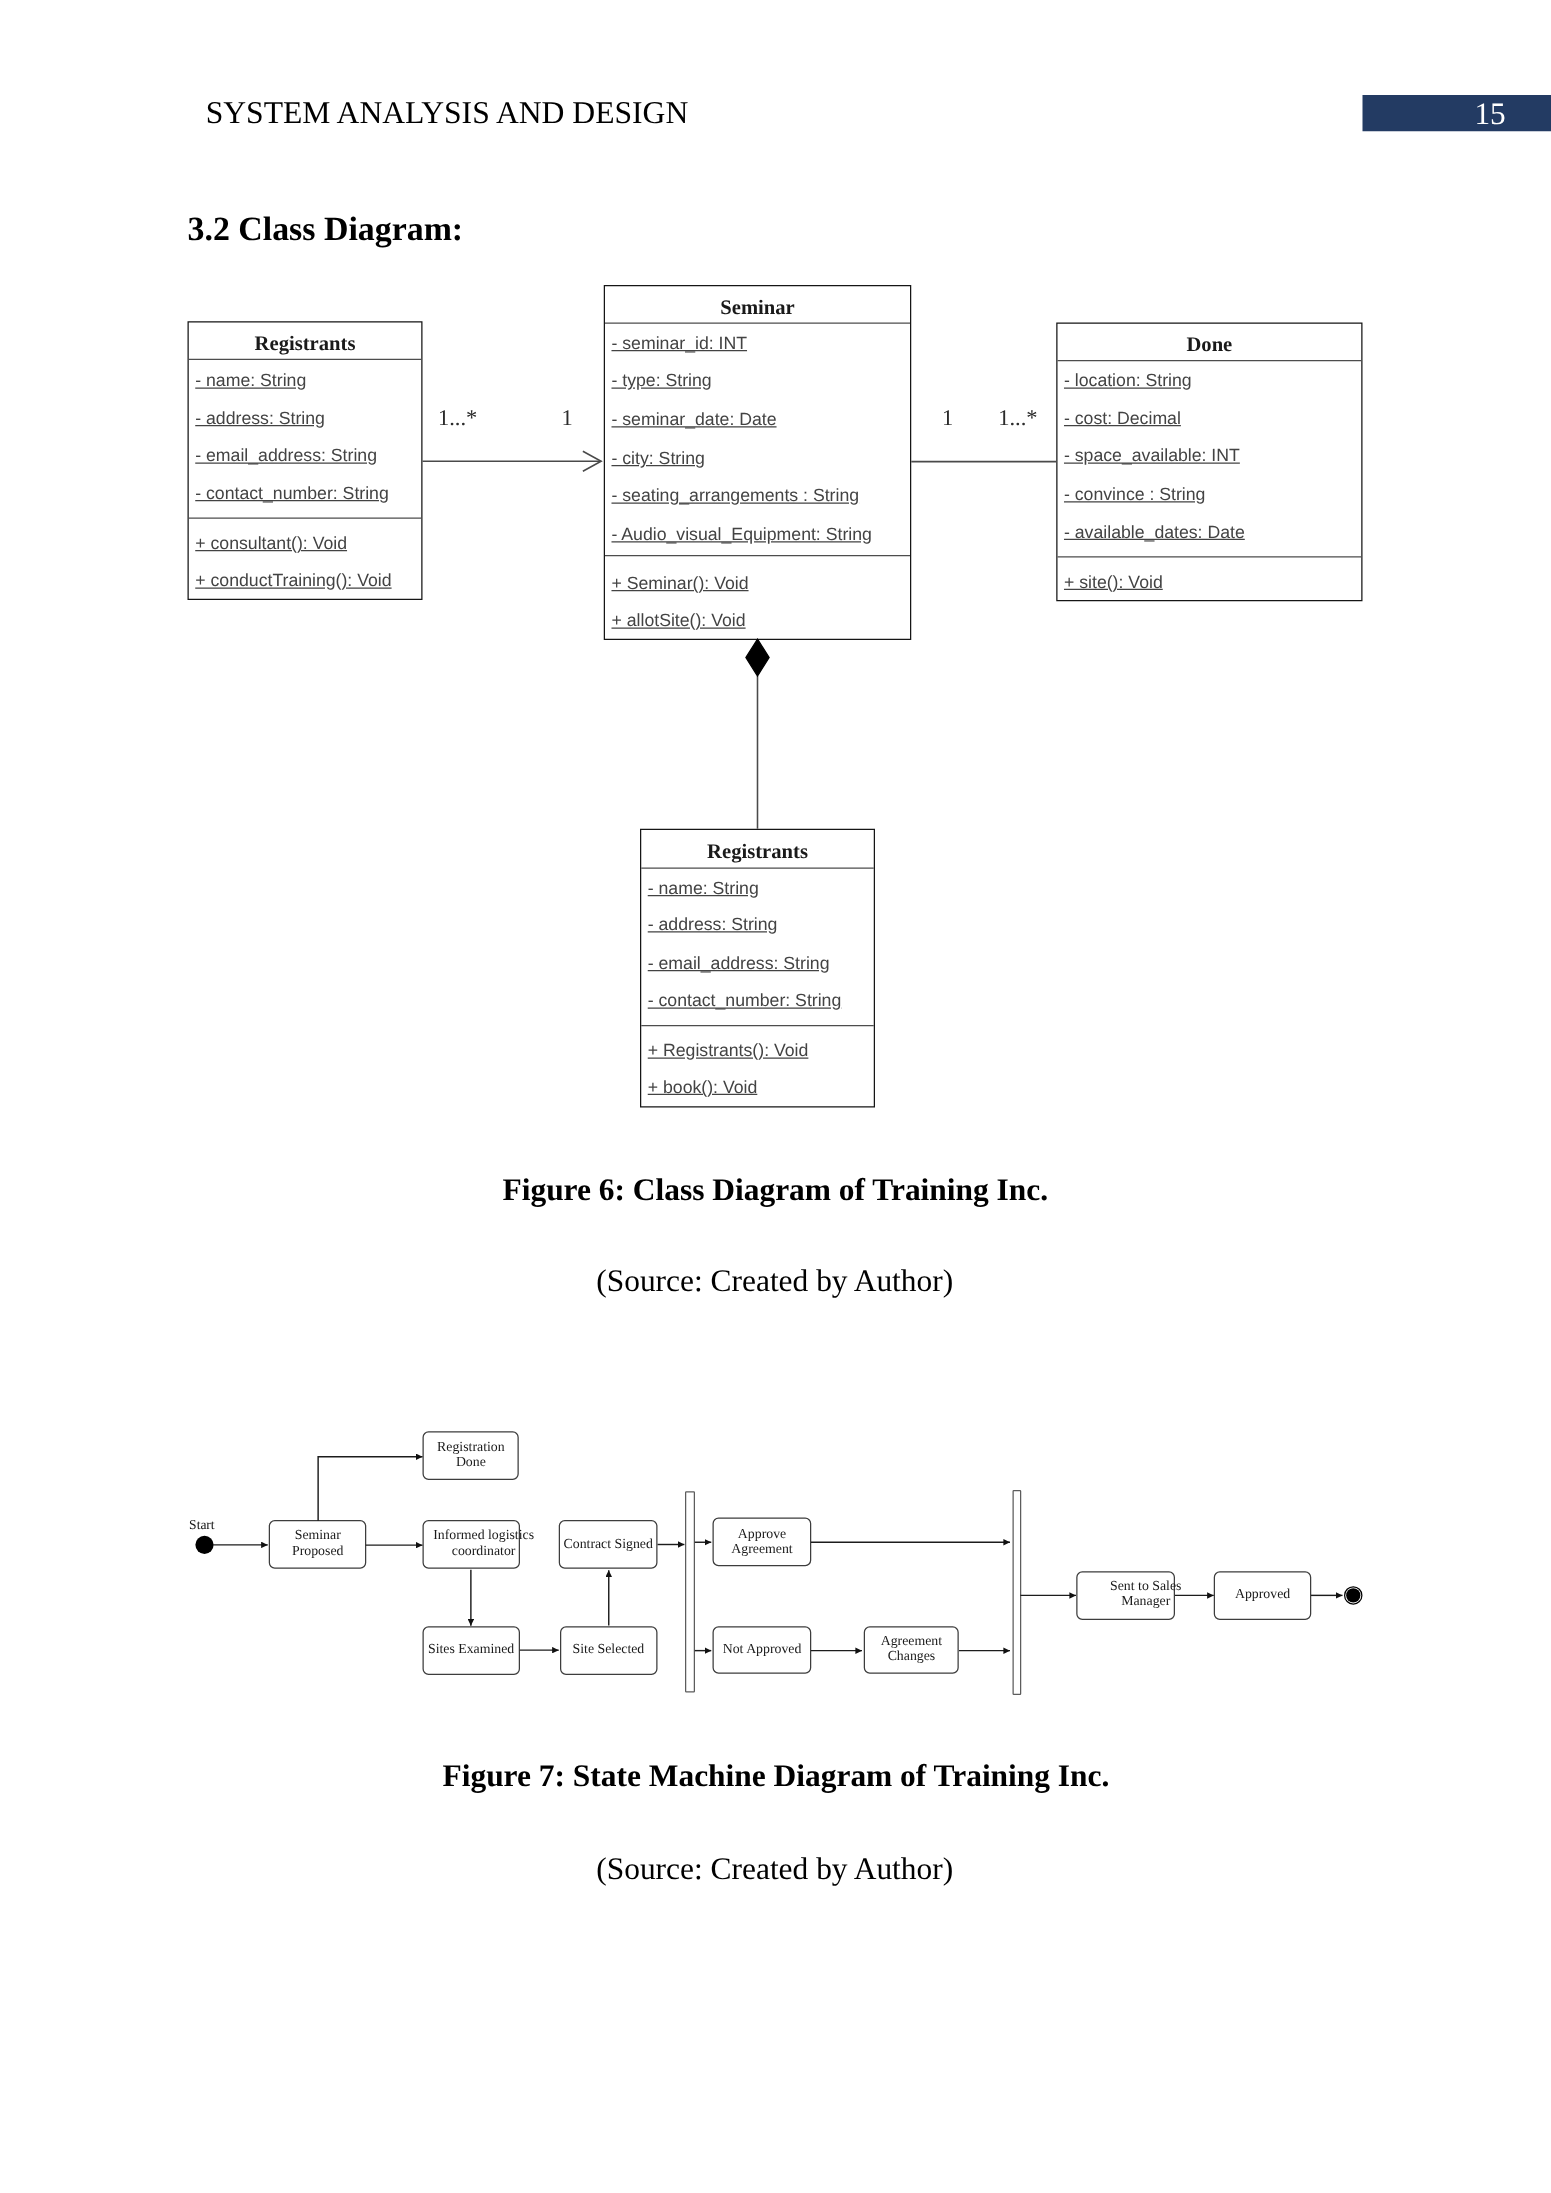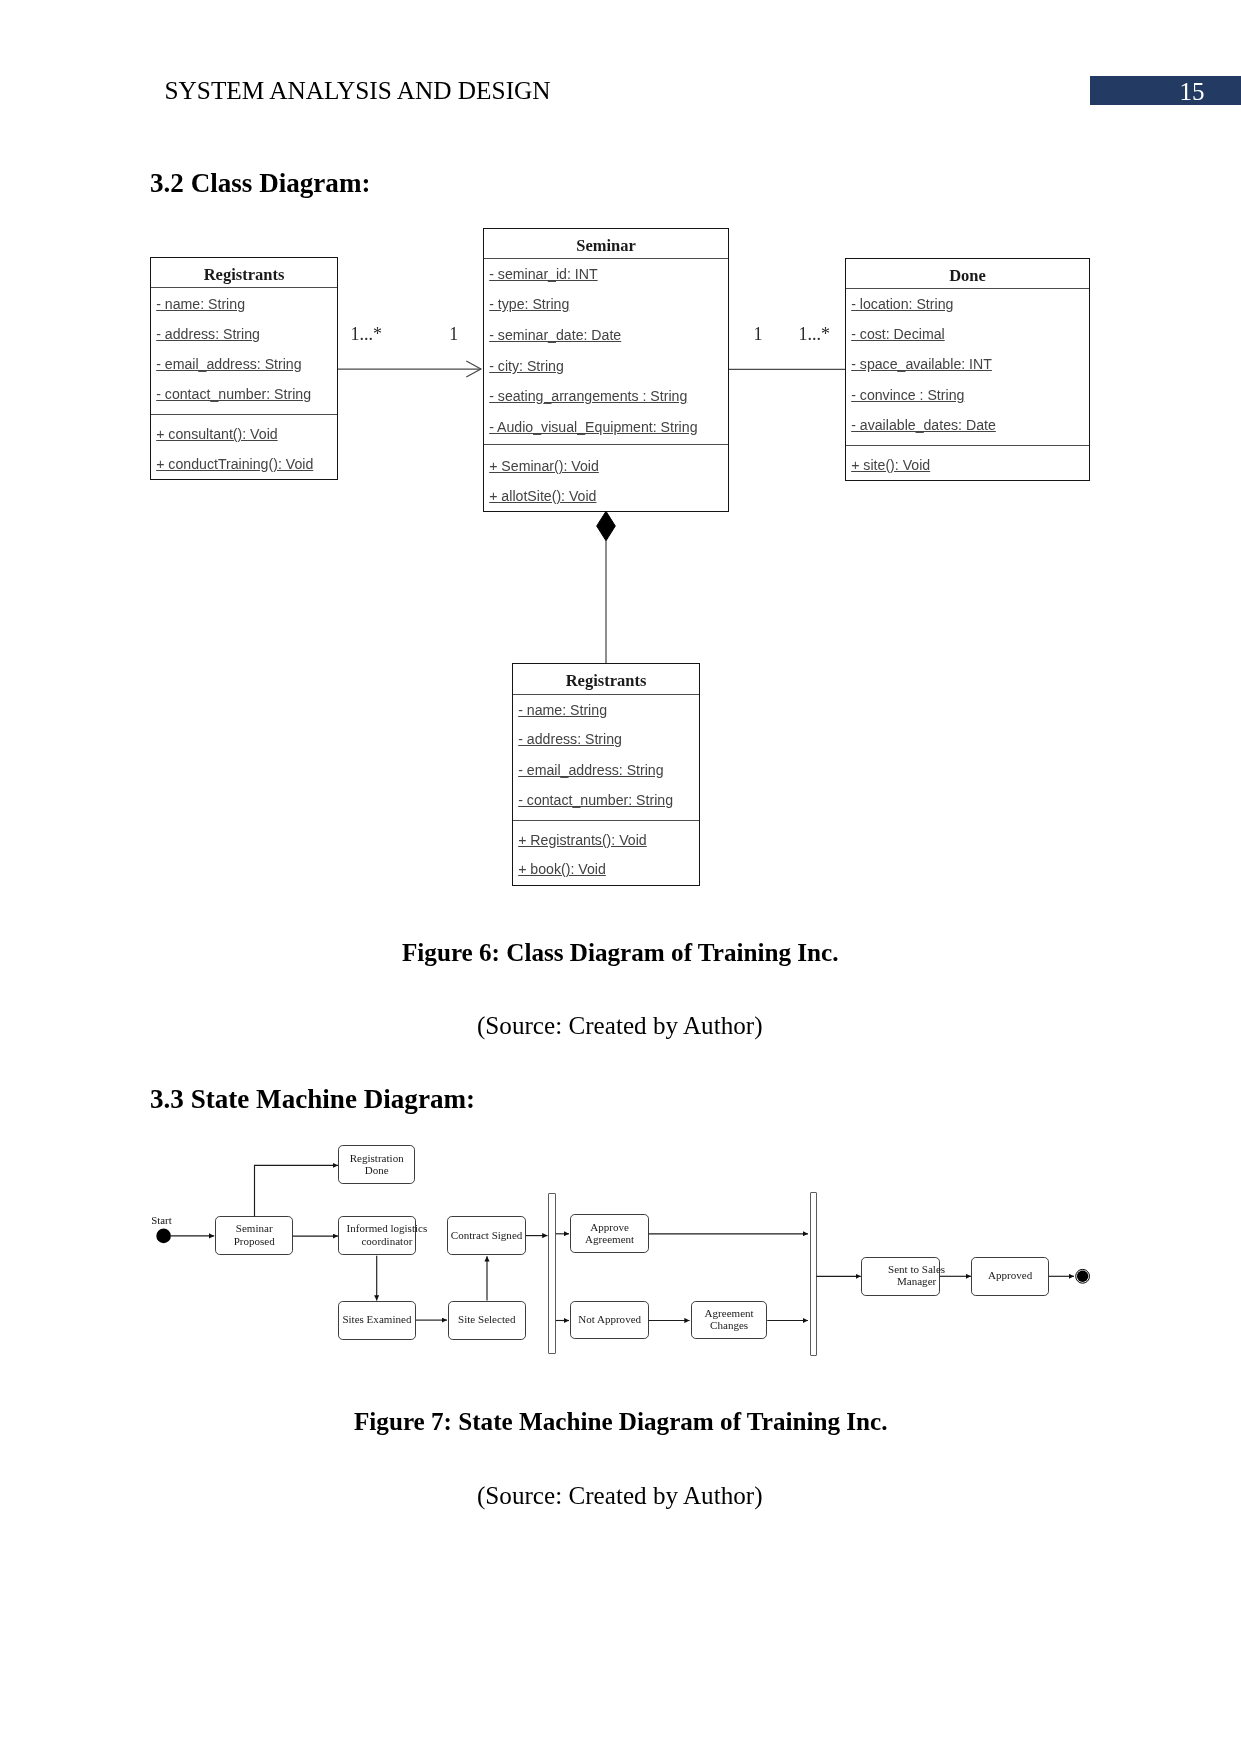--- a/index.html
+++ b/index.html
@@ -42,21 +42,20 @@
 
 <div class="page">
 
   <div id="header-title">SYSTEM ANALYSIS AND DESIGN</div>
   <div id="page-number-box"></div>
   <div id="page-number">15</div>
 
   <div class="h-sec" style="left:150px;top:154px;">3.2 Class Diagram:</div>
   <div class="cap" style="left:402px;top:924px;">Figure 6: Class Diagram of Training Inc.</div>
   <div class="src" style="left:477px;top:997px;">(Source: Created by Author)</div>
-  <div class="h-sec" style="left:150px;top:1070px;">3.3 State Machine Diagram:</div>
   <div class="cap" style="left:354px;top:1393px;">Figure 7: State Machine Diagram of Training Inc.</div>
   <div class="src" style="left:477px;top:1467px;">(Source: Created by Author)</div>
 
   <div id="class-diagram">
 
     <div class="umlbox" style="left:150px;top:241px;width:188px;height:223px;">
       <div class="title" style="top:9.3px;">Registrants</div>
       <div class="divider" style="top:29px;"></div>
       <div class="row" style="left:5.2px;top:38.8px;">- name: String</div>
       <div class="row" style="left:5.2px;top:68.7px;">- address: String</div>

